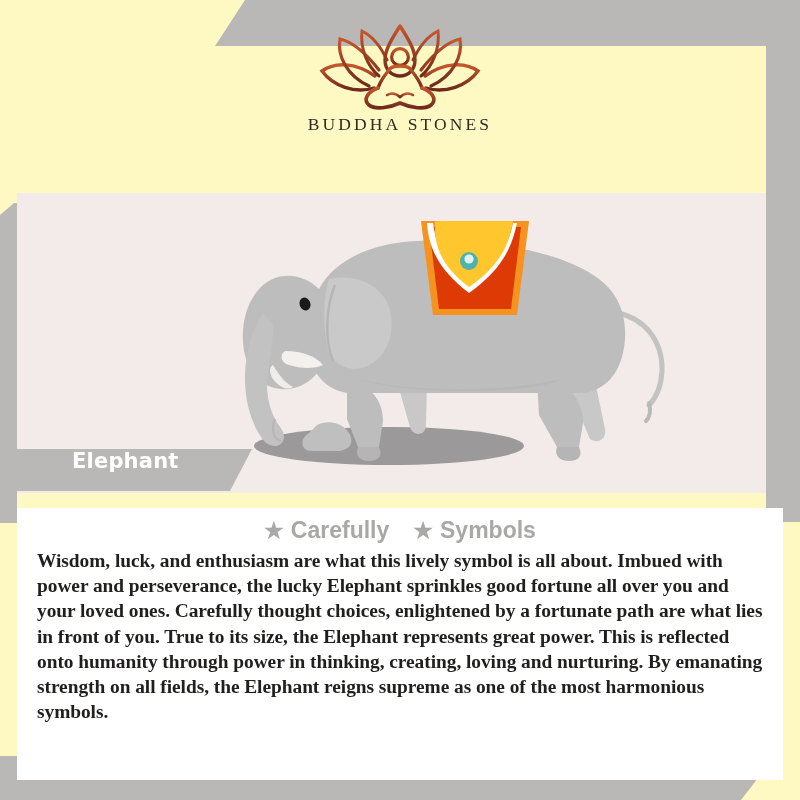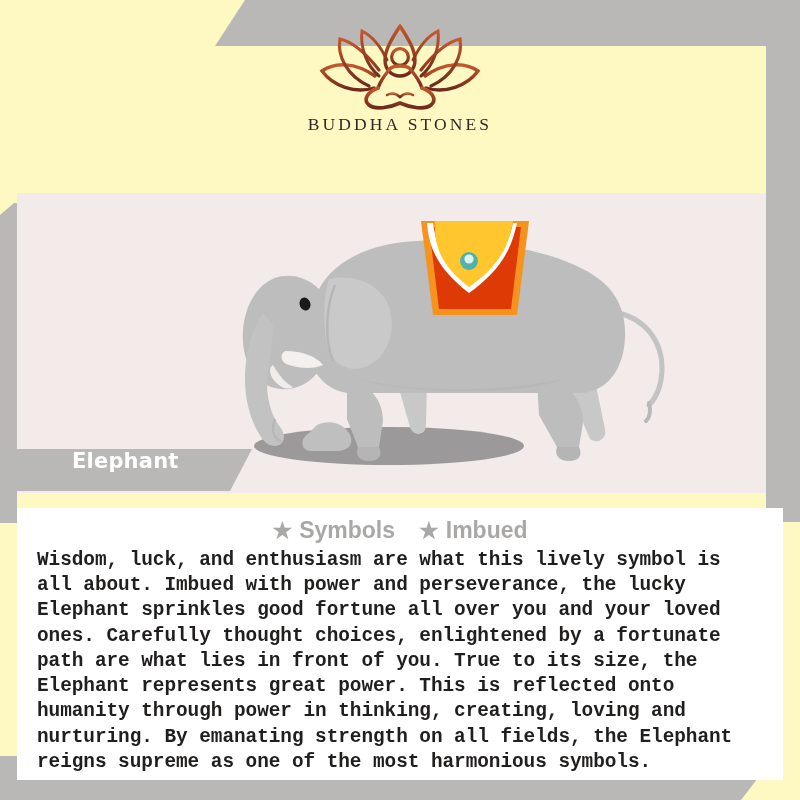--- a/index.html
+++ b/index.html
@@ -89,21 +89,21 @@
     display:flex;align-items:center;gap:7px;
     color:#a9a8a6;font-weight:bold;font-size:23px;
     font-family:"Liberation Sans Narrow","Liberation Sans",sans-serif;
     letter-spacing:0px;
   }
   .trait .star{font-size:22px;line-height:1;color:#a9a8a6;}
   .body-text{
     margin:4px 20px 0 20px;
     font-size:19.4px;line-height:1.30;
     font-weight:bold;color:#211f1e;
-    font-family:Liberation Mono, monospace;
+    font-family:Liberation Serif, serif;
     letter-spacing:-0.05px;
   }
 </style>
 </head>
 <body>
 
 <div class="page">
 
   <div class="deco-top-right"></div>
   <div class="deco-right"></div>
@@ -217,23 +217,23 @@
   </div>
 
   <div class="name-banner">
     <span class="name-text">Elephant</span>
   </div>
 
   <div class="text-card">
     <div class="traits">
       <div class="trait">
         <span class="star">★</span>
-        <span>Symbols</span>
+        <span>Carefully</span>
       </div>
       <div class="trait">
         <span class="star">★</span>
-        <span>Imbued</span>
+        <span>Symbols</span>
       </div>
     </div>
     <p class="body-text">Wisdom, luck, and enthusiasm are what this lively symbol is all about. Imbued with power and perseverance, the lucky Elephant sprinkles good fortune all over you and your loved ones. Carefully thought choices, enlightened by a fortunate path are what lies in front of you. True to its size, the Elephant represents great power. This is reflected onto humanity through power in thinking, creating, loving and nurturing. By emanating strength on all fields, the Elephant reigns supreme as one of the most harmonious symbols.</p>
   </div>
 
 </div>
 
 </body></html>

